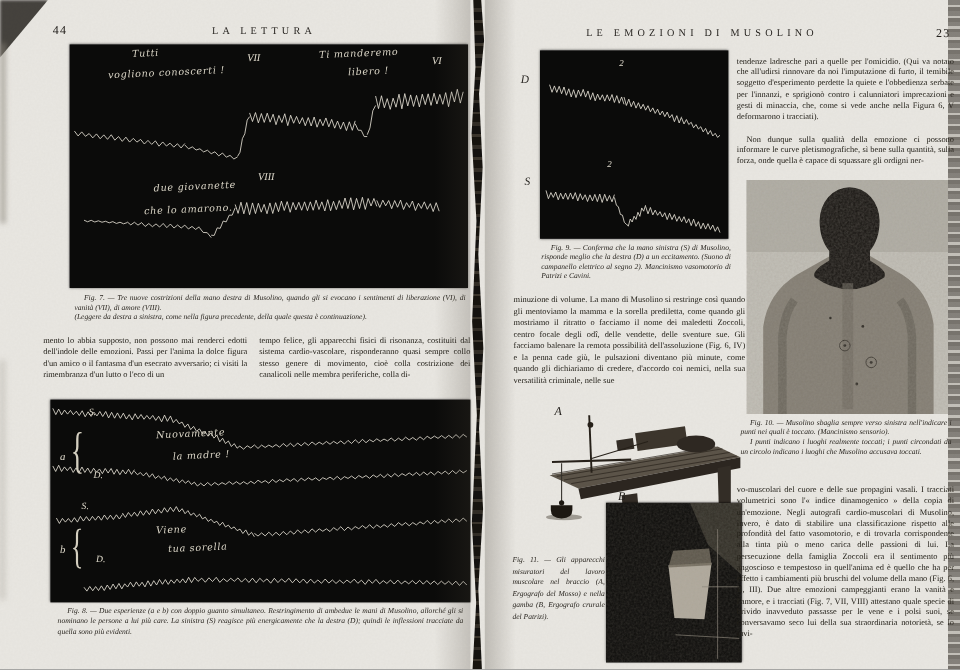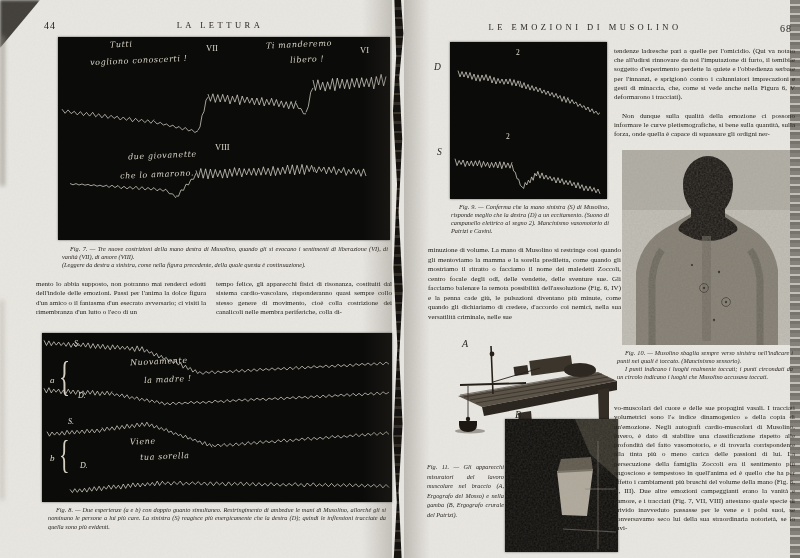--- a/index.html
+++ b/index.html
@@ -10,21 +10,21 @@
   .abs{position:absolute;}
   
   .pnum{position:absolute;font-size:10px;font-weight:normal;letter-spacing:1px;color:#24211d;}
   .running-head{position:absolute;font-size:8.5px;letter-spacing:3.5px;text-align:center;color:#2a2723;}
   
   .figbox{position:absolute;background:#0b0b0a;box-shadow:0 0 2px rgba(0,0,0,.6);}
   .figbox svg{position:absolute;left:0;top:0;}
   
   .hw{position:absolute;font-style:italic;font-size:8px;color:#dcd7c8;letter-spacing:.6px;
       transform:rotate(-2.5deg);white-space:nowrap;font-family:"DejaVu Serif",serif;}
-  .hwnum{position:absolute;font-size:8.5px;color:#e2ddcf;white-space:nowrap;}
+  .hwnum{position:absolute;font-style:italic;font-size:8.5px;color:#e2ddcf;white-space:nowrap;}
   .figlab{position:absolute;font-style:italic;font-size:8px;color:#e0dbcc;white-space:nowrap;}
   .brace{position:absolute;color:#d6d1c2;font-size:42px;font-weight:100;line-height:1;
          transform:scaleX(.55);transform-origin:left center;}
   .brace.small{font-size:40px;}
   .outlab{position:absolute;font-style:italic;font-size:9.5px;color:#2a2723;}
   
   .body-col{position:absolute;font-size:7px;line-height:9.4px;text-align:justify;color:#232019;}
   .indent{text-indent:8px;}
   
   .caption{position:absolute;font-size:6.3px;font-style:italic;line-height:8.2px;
@@ -83,21 +83,21 @@
       <span class="hwnum" style="left:302px;top:8px;">VI</span>
       <span class="hwnum" style="left:157px;top:105px;">VIII</span>
       <span class="hw" style="left:70px;top:114px;">due giovanette</span>
       <span class="hw" style="left:62px;top:133px;">che lo amarono.</span>
     </div>
     <div class="caption" style="left:62px;top:245px;width:326px;">
       <span class="lead">Fig. 7. — Tre nuove costrizioni della mano destra di Musolino, quando gli si evocano i sentimenti di liberazione (VI), di vanità (VII), di amore (VIII).</span>
       <span>(Leggere da destra a sinistra, come nella figura precedente, della quale questa è continuazione).</span>
     </div>
 
-    <div class="body-col" style="left:36px;top:280px;width:170px;">mento lo abbia supposto, non potranno mai renderci edotti dell'indole delle emozioni. Passi per l'anima la dolce figura d'un amico o il fantasma d'un esecrato avversario; ci visiti la rimembranza d'un lutto o l'eco di un</div>
+    <div class="body-col" style="left:36px;top:280px;width:170px;">mento lo abbia supposto, non possono mai renderci edotti dell'indole delle emozioni. Passi per l'anima la dolce figura d'un amico o il fantasma d'un esecrato avversario; ci visiti la rimembranza d'un lutto o l'eco di un</div>
     <div class="body-col" style="left:216px;top:280px;width:176px;">tempo felice, gli apparecchi fisici di risonanza, costituiti dal sistema cardio-vascolare, risponderanno quasi sempre collo stesso genere di movimento, cioè colla costrizione dei canalicoli nelle membra periferiche, colla di-</div>
 
     <div class="figbox" style="left:42px;top:333px;width:350px;height:169px;">
       <svg id="fig8-svg" width="350" height="169" viewBox="0 0 350 169">
           <polyline points="2.0,7.3 4.5,12.5 6.9,7.9 9.3,12.7 11.8,8.7 14.3,12.1 16.7,9.0 19.1,12.6 21.6,9.7 24.1,13.3 26.5,9.3 29.0,14.3 31.4,10.2 33.9,14.0 36.3,10.5 38.8,13.6 41.2,9.9 43.6,14.1 46.1,9.9 48.5,15.3 51.0,10.6 53.5,15.5 55.9,11.1 58.3,15.6 60.8,11.3 63.3,16.2 65.7,12.5 68.2,16.9 70.6,11.8 73.0,16.1 75.5,12.4 78.0,16.4 80.4,13.2 82.8,16.3 85.3,13.2 87.8,17.3 90.2,13.9 92.7,18.5 95.1,12.9 97.5,18.1 100.0,13.8" fill="none" stroke="#eae6da" stroke-width="0.75" stroke-linejoin="round" opacity="0.92"></polyline>
           <polyline points="100.0,13.6 102.4,19.2 104.8,16.5 107.3,20.1 109.7,18.7 112.1,23.1 114.5,20.3 116.9,25.0 119.3,22.3 121.8,26.4 124.2,24.4 126.6,28.2 129.0,26.9 131.4,30.5 133.8,27.7 136.3,32.1 138.7,29.6 141.1,35.2 143.5,32.2 145.9,36.6 148.3,34.5 150.8,39.1 153.2,36.7 155.6,40.5 158.0,38.5" fill="none" stroke="#eae6da" stroke-width="0.75" stroke-linejoin="round" opacity="0.92"></polyline>
           <polyline points="158.0,38.9 161.0,41.3 164.0,38.5 167.0,40.3 170.0,37.8 173.0,40.7 176.0,37.9 179.0,39.9 182.0,37.9 185.0,39.6 188.0,37.5 191.0,39.7 194.0,36.6 197.0,39.1 200.0,36.4 203.0,39.2 206.0,36.2 209.0,38.5 212.0,35.8 215.0,38.2 218.0,35.3 221.0,37.6 224.0,35.5 227.0,37.3 230.0,34.9 233.0,37.2 236.0,34.8 239.0,36.7 242.0,34.4 245.0,37.0 248.0,34.0 251.0,36.6 254.0,33.4 257.0,36.3 260.0,33.1 263.0,35.9 266.0,33.4 269.0,35.1 272.0,32.7 275.0,34.8 278.0,32.9 281.0,34.4 284.0,32.0 287.0,34.6 290.0,32.1 293.0,34.2 296.0,31.3 299.0,33.6 302.0,31.6 305.0,33.8 308.0,31.0 311.0,33.4 314.0,30.6 317.0,32.5 320.0,30.4 323.0,32.3 326.0,30.0 329.0,32.3 332.0,29.8 335.0,32.1 338.0,29.2 341.0,31.9 344.0,29.0 347.0,31.2" fill="none" stroke="#eae6da" stroke-width="0.75" stroke-linejoin="round" opacity="0.92"></polyline>
           <polyline points="2.0,55.3 4.4,59.9 6.9,54.7 9.3,59.9 11.7,56.1 14.1,59.2 16.6,56.1 19.0,60.7 21.4,56.9 23.9,60.6 26.3,56.2 28.7,60.7 31.1,57.0 33.6,61.4 36.0,57.2 38.4,60.5 40.9,57.8 43.3,61.7 45.7,57.4 48.1,61.2 50.6,57.4 53.0,62.2 55.4,58.1 57.9,62.6 60.3,58.6 62.7,62.0 65.1,58.1 67.6,62.3 70.0,58.4" fill="none" stroke="#eae6da" stroke-width="0.75" stroke-linejoin="round" opacity="0.92"></polyline>
           <polyline points="70.0,59.7 72.5,62.6 75.0,60.8 77.5,63.6 80.0,60.9 82.5,64.7 85.0,61.8 87.5,65.7 90.0,63.6 92.5,66.0 95.0,63.8 97.5,67.6 100.0,65.2 102.5,68.0 105.0,65.8 107.5,69.3 110.0,66.9 112.5,69.7 115.0,67.6 117.5,70.7 120.0,68.8 122.5,72.0 125.0,70.0" fill="none" stroke="#eae6da" stroke-width="0.75" stroke-linejoin="round" opacity="0.92"></polyline>
           <polyline points="125.0,69.5 128.0,71.9 131.0,69.1 134.0,71.6 137.0,69.1 140.0,71.2 143.0,69.2 146.0,70.7 149.0,68.3 152.0,70.6 155.0,68.4 158.0,70.6 161.0,68.4 164.0,70.4 167.0,68.1 170.0,70.0 173.0,67.2 176.0,69.2 179.0,67.5 182.0,69.7 185.0,66.5 188.0,69.0 191.0,66.7 194.0,68.4 197.0,66.0 200.0,68.0 203.0,65.8 206.0,68.4 209.0,65.5 212.0,67.5 215.0,65.1 218.0,67.1 221.0,65.2 224.0,67.6 227.0,65.1 230.0,66.5 233.0,64.6 236.0,66.7 239.0,64.0 242.0,66.7 245.0,64.2 248.0,65.7 251.0,63.7 254.0,66.0 257.0,63.3 260.0,65.1 263.0,63.3 266.0,65.6 269.0,62.8 272.0,64.7 275.0,62.3 278.0,65.0 281.0,62.1 284.0,64.5 287.0,61.6 290.0,64.1 293.0,61.7 296.0,63.3 299.0,61.1 302.0,63.2 305.0,60.7 308.0,63.3 311.0,60.3 314.0,62.8 317.0,60.3 320.0,62.8 323.0,59.9 326.0,61.9 329.0,59.6 332.0,62.2 335.0,59.1 338.0,61.7 341.0,58.8 344.0,61.0 347.0,59.1" fill="none" stroke="#eae6da" stroke-width="0.75" stroke-linejoin="round" opacity="0.92"></polyline>
@@ -121,21 +121,21 @@
       <span class="hw" style="left:88px;top:104px;">Viene</span>
       <span class="hw" style="left:98px;top:119px;">tua sorella</span>
     </div>
     <div class="caption" style="left:48px;top:506px;width:338px;line-height:8.4px;">
       <span class="lead">Fig. 8. — Due esperienze (a e b) con doppio guanto simultaneo. Restringimento di ambedue le mani di Musolino, allorché gli si nominano le persone a lui più care. La sinistra (S) reagisce più energicamente che la destra (D); quindi le inflessioni tracciate da quella sono più evidenti.</span>
     </div>
   </section>
 
   <section>
     <div class="running-head" style="left:475px;top:22px;width:220px;">LE EMOZIONI DI MUSOLINO</div>
-    <div class="pnum" style="left:780px;top:23px;">68</div>
+    <div class="pnum" style="left:780px;top:23px;">23</div>
 
     <span class="outlab" style="left:434px;top:62px;">D</span>
     <span class="outlab" style="left:437px;top:147px;">S</span>
     <div class="figbox" style="left:450px;top:42px;width:157px;height:157px;">
       <svg id="fig9-svg" width="157" height="157" viewBox="0 0 157 157">
           <polyline points="8.0,28.6 10.0,34.9 12.0,29.6 14.0,35.0 16.0,29.9 18.0,36.1 20.0,30.5 22.0,37.4 24.0,32.0 26.0,38.8 28.0,32.8 30.0,39.3 32.0,33.0 34.0,38.2 36.0,32.5 38.0,38.9 40.0,33.8 42.0,41.0 44.0,35.3 46.0,42.0 48.0,36.4 50.0,41.2 52.0,37.0 54.0,42.3 56.0,37.0 58.0,42.0 60.0,36.8 62.0,43.4 64.0,37.7 66.0,44.0 68.0,38.8 70.0,44.9" fill="none" stroke="#eae6da" stroke-width="0.75" stroke-linejoin="round" opacity="0.92"></polyline>
           <polyline points="70.0,38.9 72.0,45.9 74.0,40.6 76.0,46.9 78.0,42.4 80.0,48.1 82.0,43.6 84.0,48.7 86.0,44.9 88.0,49.8 90.0,46.1 92.0,51.2 94.0,47.9 96.0,52.5 98.0,49.0 100.0,53.8 102.0,50.5 104.0,55.2 106.0,51.4 108.0,56.3 110.0,53.5 112.0,59.4 114.0,54.4 116.0,60.5 118.0,55.3" fill="none" stroke="#eae6da" stroke-width="0.75" stroke-linejoin="round" opacity="0.92"></polyline>
           <polyline points="118.0,56.3 120.0,61.3 122.0,57.6 124.0,61.8 126.0,59.9 128.0,64.5 130.0,61.8 132.0,65.5 134.0,63.6 136.0,67.9 138.0,65.0 140.0,69.9 142.0,66.8 144.0,71.3 146.0,69.1 148.0,72.5 150.0,70.7" fill="none" stroke="#eae6da" stroke-width="0.75" stroke-linejoin="round" opacity="0.92"></polyline>
           <polyline points="5.0,116.7 7.0,123.6 9.1,118.5 11.1,122.5 13.1,118.0 15.2,124.5 17.2,119.0 19.3,123.9 21.3,118.9 23.3,124.2 25.4,118.8 27.4,123.9 29.4,118.5 31.5,125.4 33.5,119.4 35.5,124.4 37.6,120.3 39.6,125.9 41.6,120.4 43.7,125.4 45.7,120.0 47.8,126.0 49.8,119.7 51.8,126.7 53.9,119.9 55.9,125.6 57.9,120.9 60.0,126.2 62.0,120.2" fill="none" stroke="#eae6da" stroke-width="0.75" stroke-linejoin="round" opacity="0.92"></polyline>
           <polyline points="62.0,122.5 63.7,129.1 65.3,130.3 67.0,136.7 68.7,137.3 70.3,143.3 72.0,144.9" fill="none" stroke="#eae6da" stroke-width="0.75" stroke-linejoin="round" opacity="0.92"></polyline>

